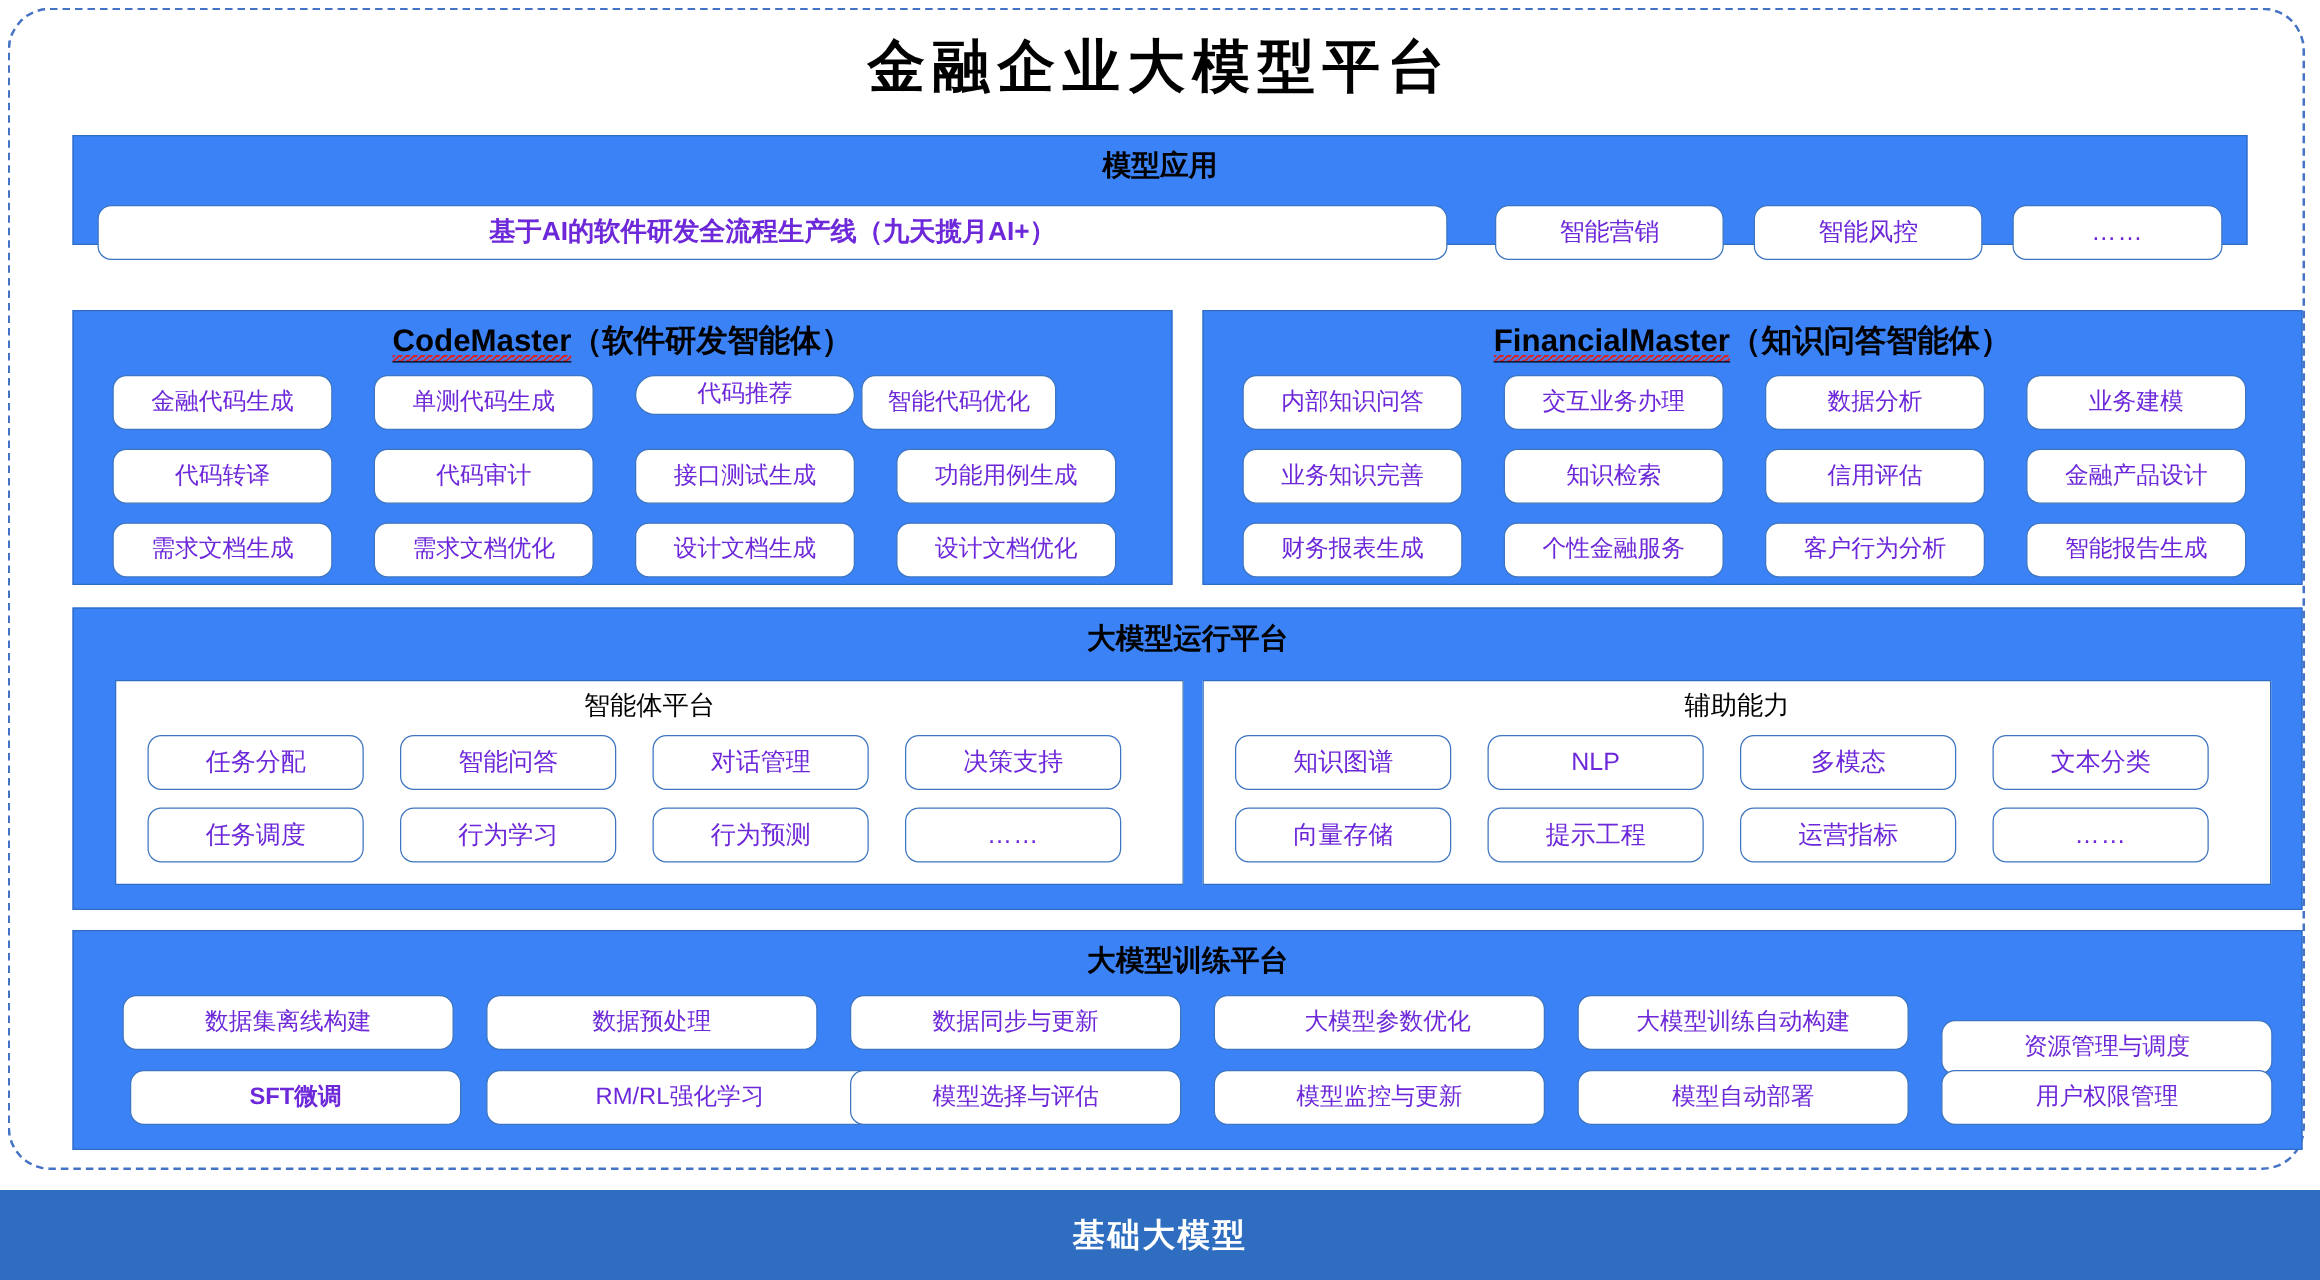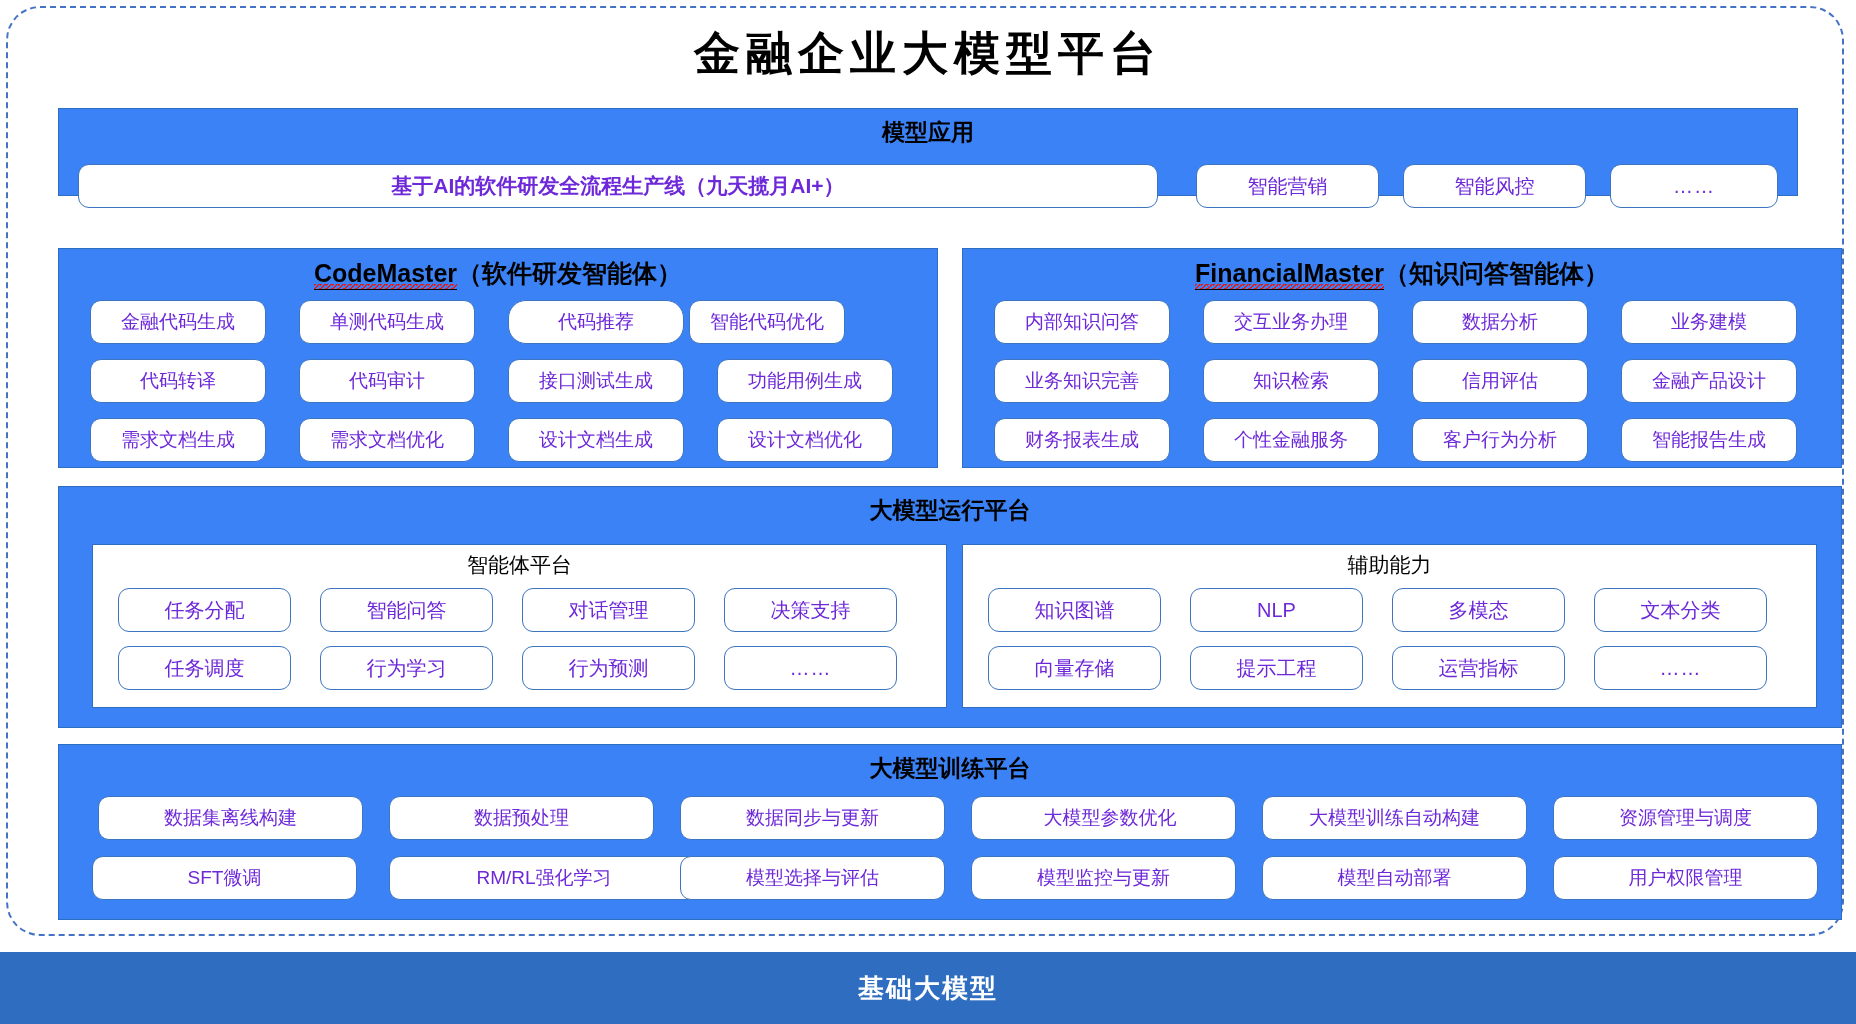--- a/index.html
+++ b/index.html
@@ -156,21 +156,21 @@
   <div class="section" id="sec-train" style="left:58px;top:744px;width:1784px;height:176px;">
     <div class="section-title">大模型训练平台</div>
   </div>
 
   <div class="base-band">
     <span class="base-band-label">基础大模型</span>
   </div>
 
 <div class="chip small" style="left: 90px; top: 300px; width: 176px; height: 44px;">金融代码生成</div>
     <div class="chip small" style="left: 299px; top: 300px; width: 176px; height: 44px;">单测代码生成</div>
-    <div class="chip small" style="left: 508px; top: 300px; width: 176px; height: 44px; border-radius: 18px;">代码推荐</div>
+    <div class="chip small" style="left: 508px; top: 300px; width: 176px; height: 32px; border-radius: 18px;">代码推荐</div>
     <div class="chip small" style="left: 689px; top: 300px; width: 156px; height: 44px;">智能代码优化</div>
     <div class="chip small" style="left: 90px; top: 359px; width: 176px; height: 44px;">代码转译</div>
     <div class="chip small" style="left: 299px; top: 359px; width: 176px; height: 44px;">代码审计</div>
     <div class="chip small" style="left: 508px; top: 359px; width: 176px; height: 44px;">接口测试生成</div>
     <div class="chip small" style="left: 717px; top: 359px; width: 176px; height: 44px;">功能用例生成</div>
     <div class="chip small" style="left: 90px; top: 418px; width: 176px; height: 44px;">需求文档生成</div>
     <div class="chip small" style="left: 299px; top: 418px; width: 176px; height: 44px;">需求文档优化</div>
     <div class="chip small" style="left: 508px; top: 418px; width: 176px; height: 44px;">设计文档生成</div>
     <div class="chip small" style="left: 717px; top: 418px; width: 176px; height: 44px;">设计文档优化</div>
     <div class="chip small" style="left: 994px; top: 300px; width: 176px; height: 44px;">内部知识问答</div>
@@ -199,20 +199,20 @@
     <div class="chip" style="left: 1594px; top: 588px; width: 173px; height: 44px;">文本分类</div>
     <div class="chip" style="left: 988px; top: 646px; width: 173px; height: 44px;">向量存储</div>
     <div class="chip" style="left: 1190px; top: 646px; width: 173px; height: 44px;">提示工程</div>
     <div class="chip" style="left: 1392px; top: 646px; width: 173px; height: 44px;">运营指标</div>
     <div class="chip dots" style="left: 1594px; top: 646px; width: 173px; height: 44px;">……</div>
     <div class="chip small" style="left: 98px; top: 796px; width: 265px; height: 44px;">数据集离线构建</div>
     <div class="chip small" style="left: 389px; top: 796px; width: 265px; height: 44px;">数据预处理</div>
     <div class="chip small" style="left: 680px; top: 796px; width: 265px; height: 44px;">数据同步与更新</div>
     <div class="chip small" style="left: 971px; top: 796px; width: 265px; height: 44px; padding-left: 13px;">大模型参数优化</div>
     <div class="chip small" style="left: 1262px; top: 796px; width: 265px; height: 44px;">大模型训练自动构建</div>
-    <div class="chip small" style="left: 1553px; top: 796px; width: 265px; height: 44px;">资源管理与调度</div>
-    <div class="chip small" style="left: 92px; top: 856px; width: 265px; height: 44px;">SFT微调</div>
+    <div class="chip small" style="left: 1553px; top: 816px; width: 265px; height: 44px;">资源管理与调度</div>
+    <div class="chip small" style="left: 104px; top: 856px; width: 265px; height: 44px; font-weight: bold;">SFT微调</div>
     <div class="chip small" style="left: 389px; top: 856px; width: 310px; height: 44px;">RM/RL强化学习</div>
     <div class="chip small" style="left: 680px; top: 856px; width: 265px; height: 44px;">模型选择与评估</div>
     <div class="chip small" style="left: 971px; top: 856px; width: 265px; height: 44px;">模型监控与更新</div>
     <div class="chip small" style="left: 1262px; top: 856px; width: 265px; height: 44px;">模型自动部署</div>
     <div class="chip small" style="left: 1553px; top: 856px; width: 265px; height: 44px;">用户权限管理</div>
   </div>
 
 </body></html>

